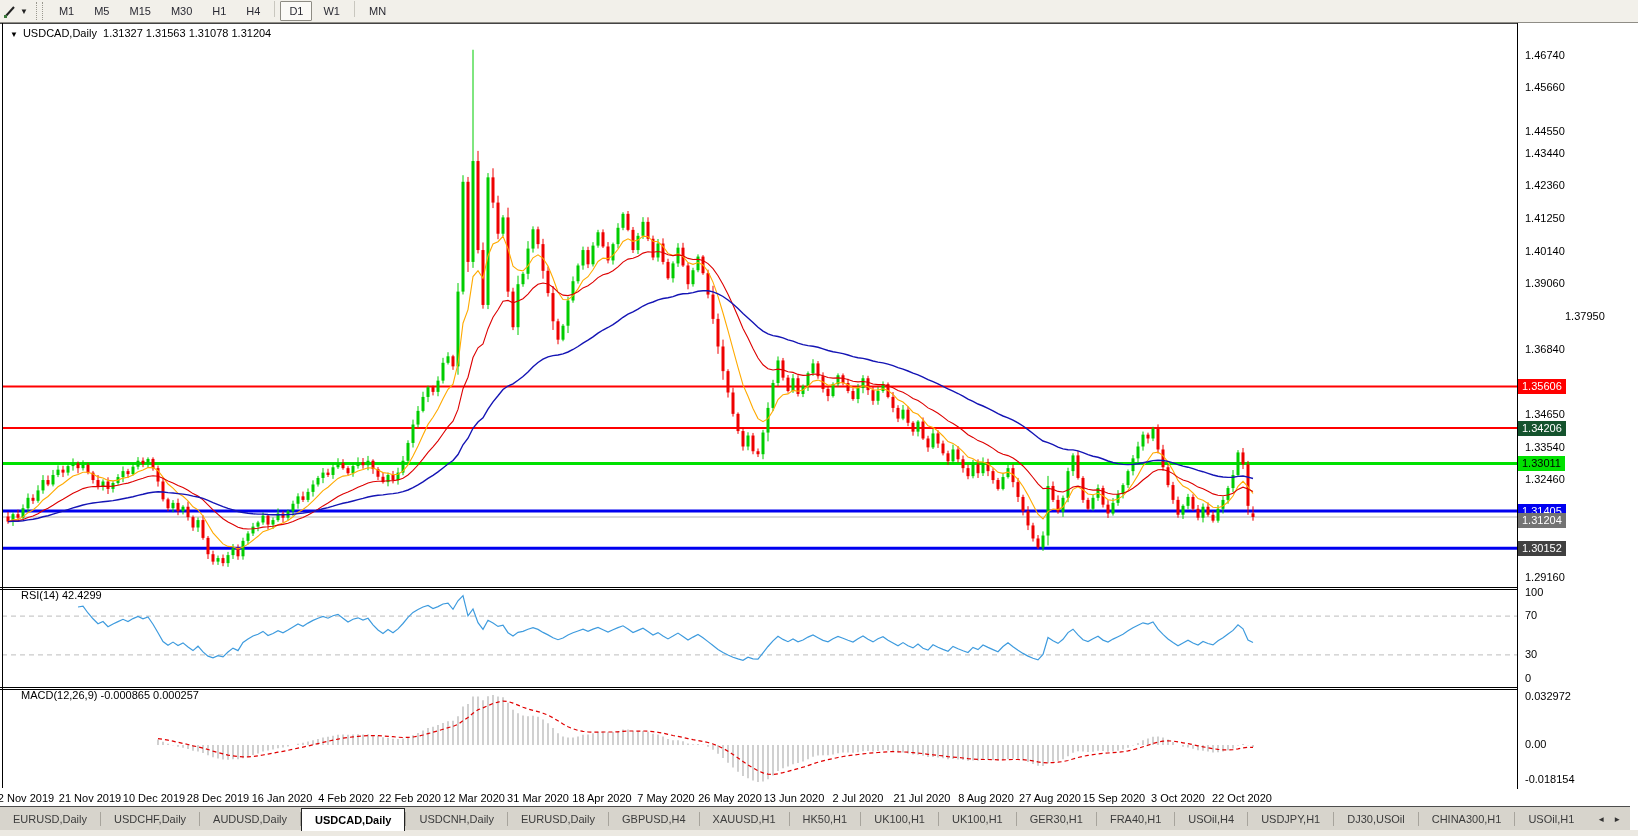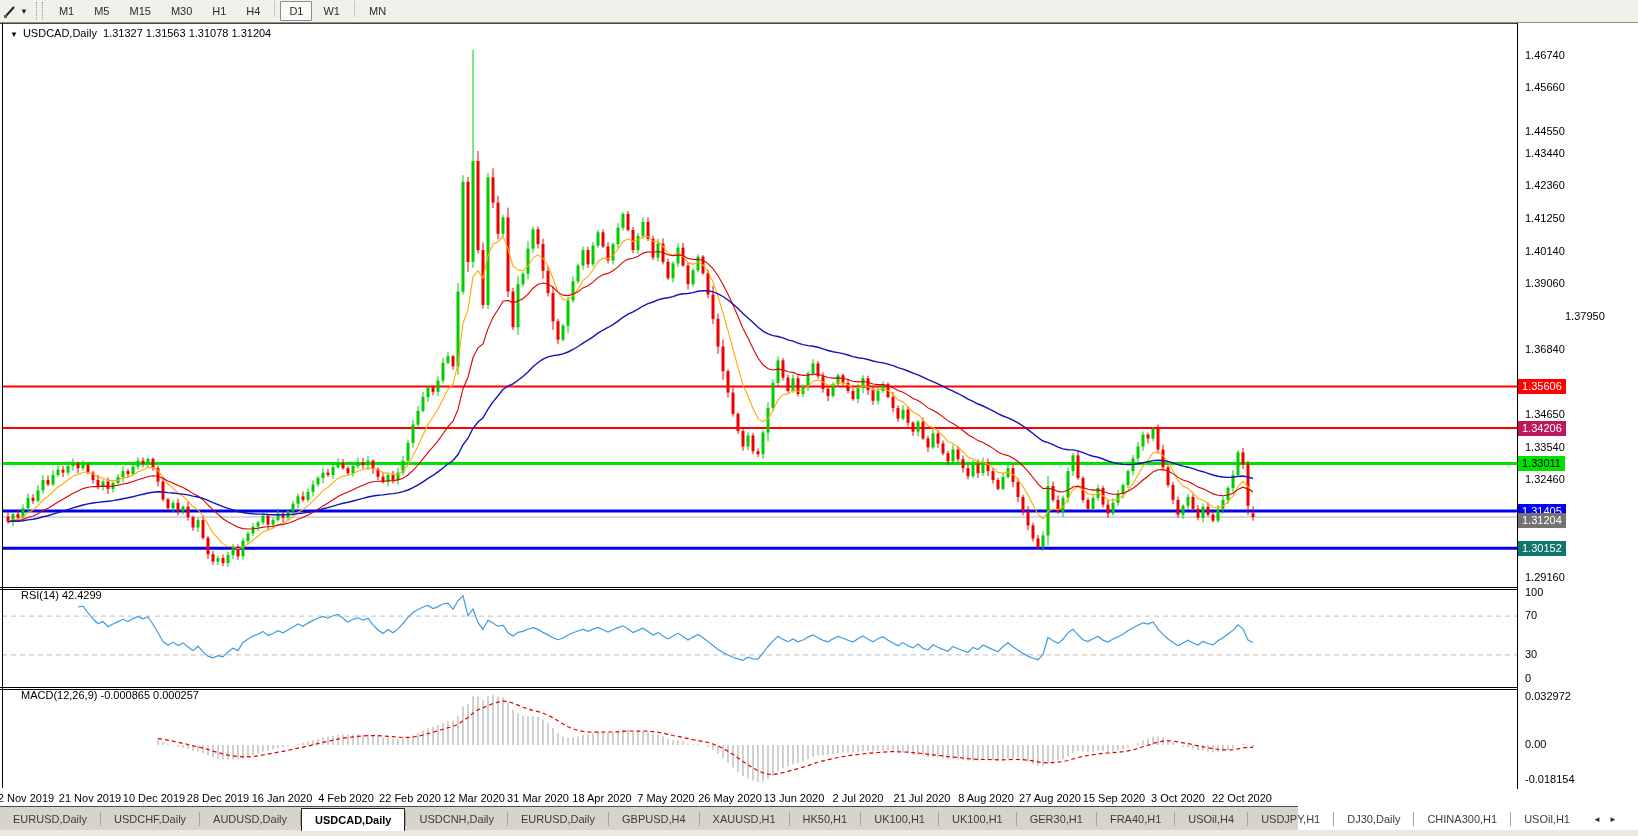--- a/index.html
+++ b/index.html
@@ -21,21 +21,21 @@
   .ind-label{position:absolute;left:21px;font-size:11px;color:#000;z-index:5;}
   #rsi-label{top:566px;}
   #macd-label{top:666px;}
   
   #axis-col{position:absolute;left:1518px;top:0;width:120px;height:783px;background:#fff;}
   .ytick{position:absolute;left:7px;font-size:11px;color:#000;white-space:nowrap;}
   .lvl-label{position:absolute;left:0;height:13px;line-height:13px;padding:1px 4px;font-size:11px;white-space:nowrap;z-index:6;}
   
   .xtick{position:absolute;top:4px;transform:translateX(-50%);font-size:11px;color:#000;white-space:nowrap;}
   
-  #tabbar{position:absolute;left:0;top:806px;width:1298px;height:24px;background:#d7d4cc;border-top:1px solid #4d4d4d;display:flex;align-items:stretch;}
+  #tabbar{position:absolute;left:0;top:806px;width:1630px;height:24px;background:#d7d4cc;border-top:1px solid #4d4d4d;display:flex;align-items:stretch;}
   .tab{display:flex;align-items:center;padding:0 13px;font-size:11px;color:#3c3c3c;position:relative;cursor:default;white-space:nowrap;}
   .tab.active{background:#fff;border:1px solid #222;border-bottom:none;margin-top:1px;font-weight:700;color:#000;z-index:2;}
   .tab-sep{width:1px;background:#a7a49c;margin:5px 0;}
   #tab-scroll{margin-left:auto;display:flex;align-items:center;gap:8px;padding:0 10px;font-size:8px;color:#333;}
   #tab-scroll span{cursor:default;}
   #bottom-strip{position:absolute;left:0;top:830px;width:1638px;height:6px;background:#ece9e2;}
 </style>
 </head>
 <body>
 
@@ -888,24 +888,24 @@
         <div class="ytick" style="top: 188.899px;">1.41250</div>
         <div class="ytick" style="top: 221.837px;">1.40140</div>
         <div class="ytick" style="top: 253.884px;">1.39060</div>
         <div class="ytick" style="top: 286.822px; margin-left: 40px;">1.37950</div>
         <div class="ytick" style="top: 319.76px;">1.36840</div>
         <div class="ytick" style="top: 384.745px;">1.34650</div>
         <div class="ytick" style="top: 417.682px;">1.33540</div>
         <div class="ytick" style="top: 449.73px;">1.32460</div>
         <div class="ytick" style="top: 547.653px;">1.29160</div>
         <div class="lvl-label" style="top: 356.377px; background: rgb(255, 0, 0); color: rgb(255, 255, 255);">1.35606</div>
-        <div class="lvl-label" style="top: 397.92px; background: #be185d; color: rgb(255, 255, 255);">1.34206</div>
+        <div class="lvl-label" style="top: 397.92px; background: #14532d; color: rgb(255, 255, 255);">1.34206</div>
         <div class="lvl-label" style="top: 433.38px; background: rgb(0, 225, 0); color: rgb(0, 0, 0);">1.33011</div>
         <div class="lvl-label" style="top: 481.036px; background: rgb(0, 0, 240); color: rgb(255, 255, 255);">1.31405</div>
-        <div class="lvl-label" style="top: 518.217px; background: #0f766e; color: rgb(255, 255, 255); text-align: right;">1.30152</div>
+        <div class="lvl-label" style="top: 518.217px; background: #404040; color: rgb(255, 255, 255); text-align: right;">1.30152</div>
         <div class="lvl-label" style="top: 490px; background: #737373; color: rgb(255, 255, 255);">1.31204</div>
         <div class="ytick" style="top: 563px;">100</div>
         <div class="ytick" style="top: 586.1px; text-align: center;">70</div>
         <div class="ytick" style="top: 624.9px;">30</div>
         <div class="ytick" style="top: 649px;">0</div>
         <div class="ytick" style="top: 667px;">0.032972</div>
         <div class="ytick" style="top: 714.97px;">0.00</div>
         <div class="ytick" style="top: 750px;">-0.018154</div>
       </div>
     <div id="date-row" style="position:absolute;left:0;top:765px;width:1517px;height:18px;background:#fff;">
@@ -957,21 +957,21 @@
         <div class="tab">UK100,H1</div>
         <div class="tab-sep"></div>
         <div class="tab">GER30,H1</div>
         <div class="tab-sep"></div>
         <div class="tab">FRA40,H1</div>
         <div class="tab-sep"></div>
         <div class="tab">USOil,H4</div>
         <div class="tab-sep"></div>
         <div class="tab">USDJPY,H1</div>
         <div class="tab-sep"></div>
-        <div class="tab">DJ30,Daily</div>
+        <div class="tab">DJ30,USOil</div>
         <div class="tab-sep"></div>
         <div class="tab">CHINA300,H1</div>
         <div class="tab-sep"></div>
         <div class="tab">USOil,H1</div>
       </div>
     <div id="tab-scroll">
       <span>◄</span>
       <span>►</span>
     </div>
   </div>

